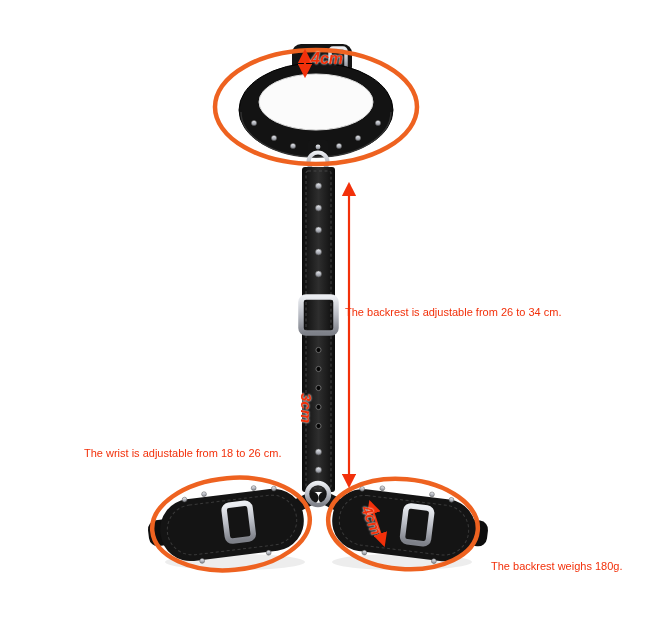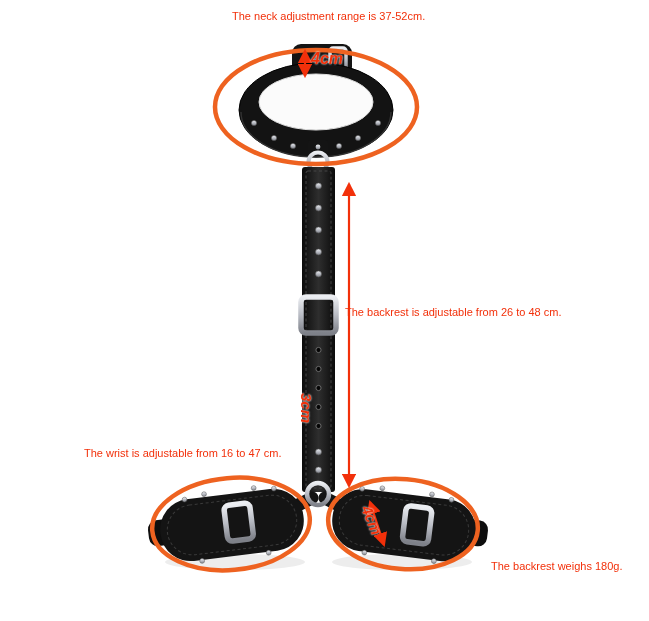--- a/index.html
+++ b/index.html
@@ -140,25 +140,24 @@
 
     <ellipse cx="316" cy="107" rx="101" ry="57" fill="none" stroke-width="4.5" stroke="#ee6220"></ellipse>
     <ellipse cx="231" cy="524" rx="79" ry="46" fill="none" stroke-width="4.5" transform="rotate(-5 231 524)" stroke="#ee6220"></ellipse>
     <ellipse cx="403" cy="524" rx="75" ry="45" fill="none" stroke-width="4.5" transform="rotate(5 403 524)" stroke="#ee6220"></ellipse>
 
     <line x1="305" y1="51" x2="305" y2="76" stroke-width="2.2" marker-start="url(#arrowR)" marker-end="url(#arrowR)" stroke="#f2300a"></line>
     <line x1="349" y1="184" x2="349" y2="486" stroke-width="2.2" marker-start="url(#arrowR)" marker-end="url(#arrowR)" stroke="#f2300a"></line>
     <line x1="370" y1="502" x2="384" y2="545" stroke-width="2.2" marker-start="url(#arrowR)" marker-end="url(#arrowR)" stroke="#f2300a"></line>
   </svg>
 
-  <div class="ann" style="left:232px; top:10px;">The neck adjustment range is 37-52cm.</div>
 
-  <div class="ann" style="left:345px; top:306px;">The backrest is adjustable from 26 to 48 cm.</div>
+  <div class="ann" style="left:345px; top:306px;">The backrest is adjustable from 26 to 34 cm.</div>
 
-  <div class="ann" style="left:84px; top:447px;">The wrist is adjustable from 16 to 47 cm.</div>
+  <div class="ann" style="left:84px; top:447px;">The wrist is adjustable from 18 to 26 cm.</div>
 
   <div class="ann" style="left:491px; top:560px;">The backrest weighs 180g.</div>
 
   <div class="meas" style="left:311px; top:50px;">4cm</div>
 
   <div class="meas rot90" style="left:315px; top:393px; font-size:15px;">3cm</div>
 
   <div class="meas rot68" style="left:374px; top:503px; font-size:15px;">4cm</div>
 
 </div>

